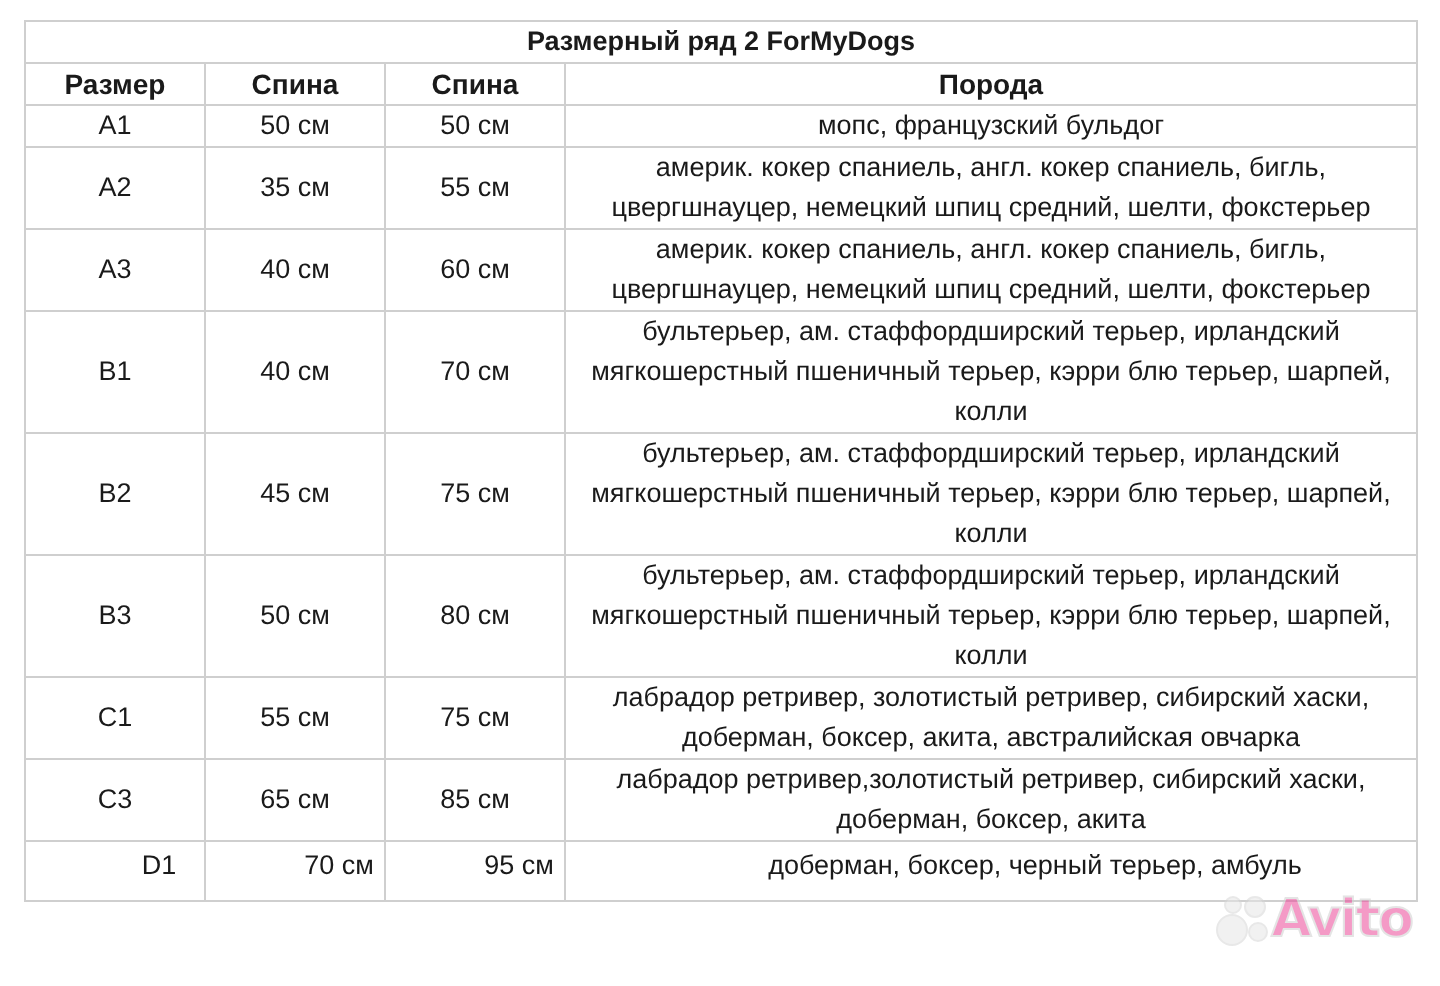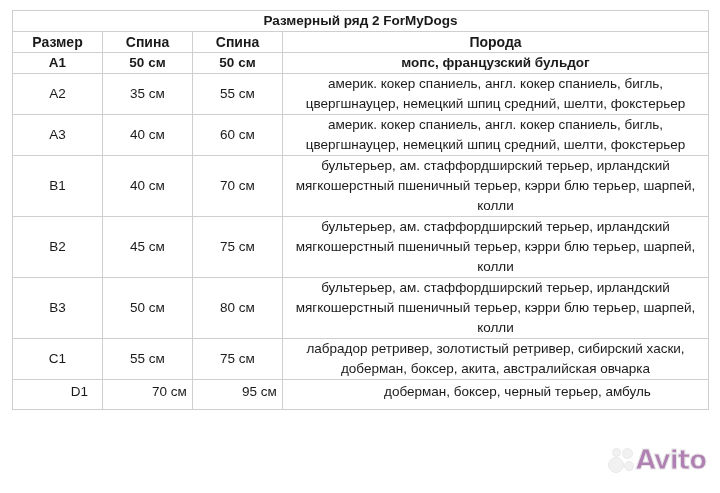--- a/index.html
+++ b/index.html
@@ -40,21 +40,21 @@
     }
     .header-row th {
       height: 19px;
       font-size: 14px;
       margin-top: 26px;
     }
     .col-size { width: 90px; }
     .col-back { width: 90px; }
     .col-chest { width: 90px; }
     .col-breed { width: auto; }
-    .r1 { height: 19px; font-weight: bold; }
+    .r1 { height: 19px; }
     .r2 { height: 39px; margin-left: 44px; }
     .r3 { height: 58px; }
     .r-last { height: 30px; vertical-align: top !important; }
     .r-last td { vertical-align: top; padding-top: 2px; padding-left: 48px; }
     .watermark {
       position: absolute;
       right: 14px;
       bottom: 18px;
       display: flex;
       align-items: center;
@@ -74,21 +74,21 @@
       border: 1px solid #d6d6d6;
     }
     .watermark .d1 { width: 14px; height: 14px; left: 0; top: 9px; }
     .watermark .d2 { width: 9px; height: 9px; left: 14px; top: 0; }
     .watermark .d3 { width: 7px; height: 7px; left: 4px; top: 0; }
     .watermark .d4 { width: 8px; height: 8px; left: 16px; top: 13px; }
     .watermark .wtext {
       font-family: "DejaVu Sans", sans-serif;
       font-size: 26px;
       font-weight: bold;
-      color: #701a75;
+      color: #ec4899;
       -webkit-text-stroke: 1px #cfcfcf;
       letter-spacing: -1px;
     }
   </style>
 </head>
 <body>
 
 <table class="size-table">
   <colgroup>
     <col class="col-size">
@@ -143,20 +143,26 @@
       <td>50 см</td>
       <td>80 см</td>
       <td>бультерьер, ам. стаффордширский терьер, ирландский мягкошерстный пшеничный терьер, кэрри блю терьер, шарпей, колли</td>
     </tr>
     <tr class="r2">
       <td>C1</td>
       <td>55 см</td>
       <td>75 см</td>
       <td>лабрадор ретривер, золотистый ретривер, сибирский хаски, доберман, боксер, акита, австралийская овчарка</td>
     </tr>
+    <tr class="r2">
+      <td>C3</td>
+      <td>65 см</td>
+      <td>85 см</td>
+      <td>лабрадор ретривер,золотистый ретривер, сибирский хаски, доберман, боксер, акита</td>
+    </tr>
     <tr class="r-last">
       <td>D1</td>
       <td>70 см</td>
       <td>95 см</td>
       <td>доберман, боксер, черный терьер,  амбуль</td>
     </tr>
   </tbody>
 </table>
 
 <div class="watermark">

